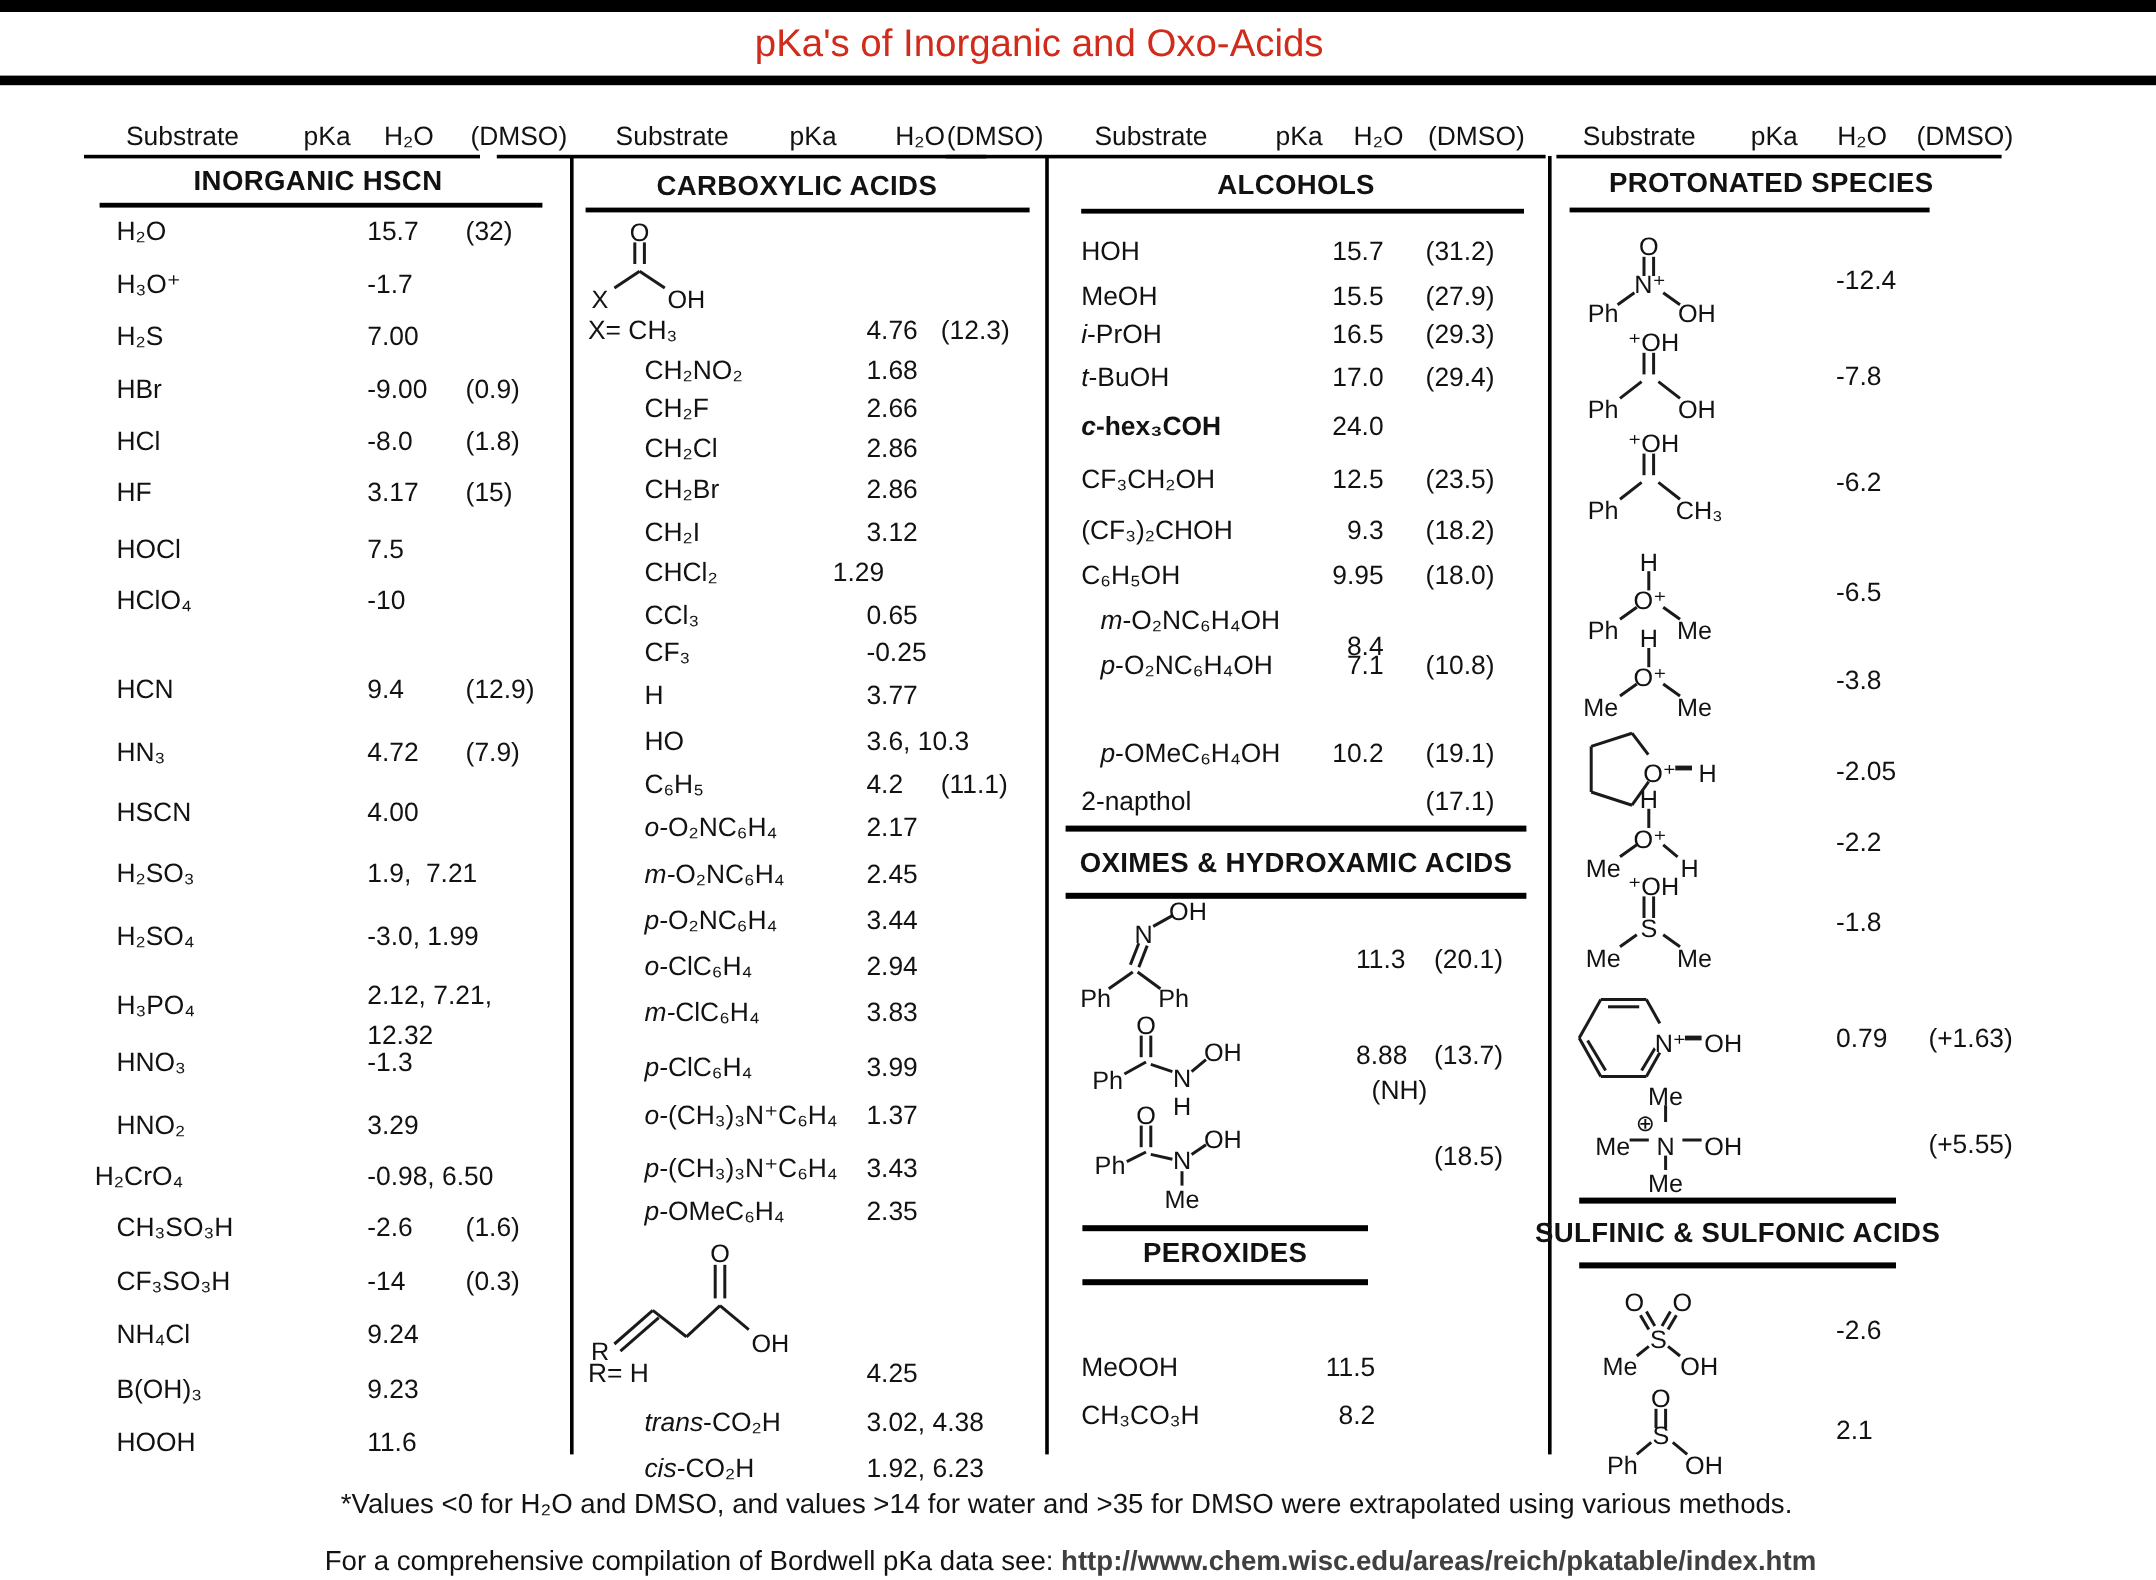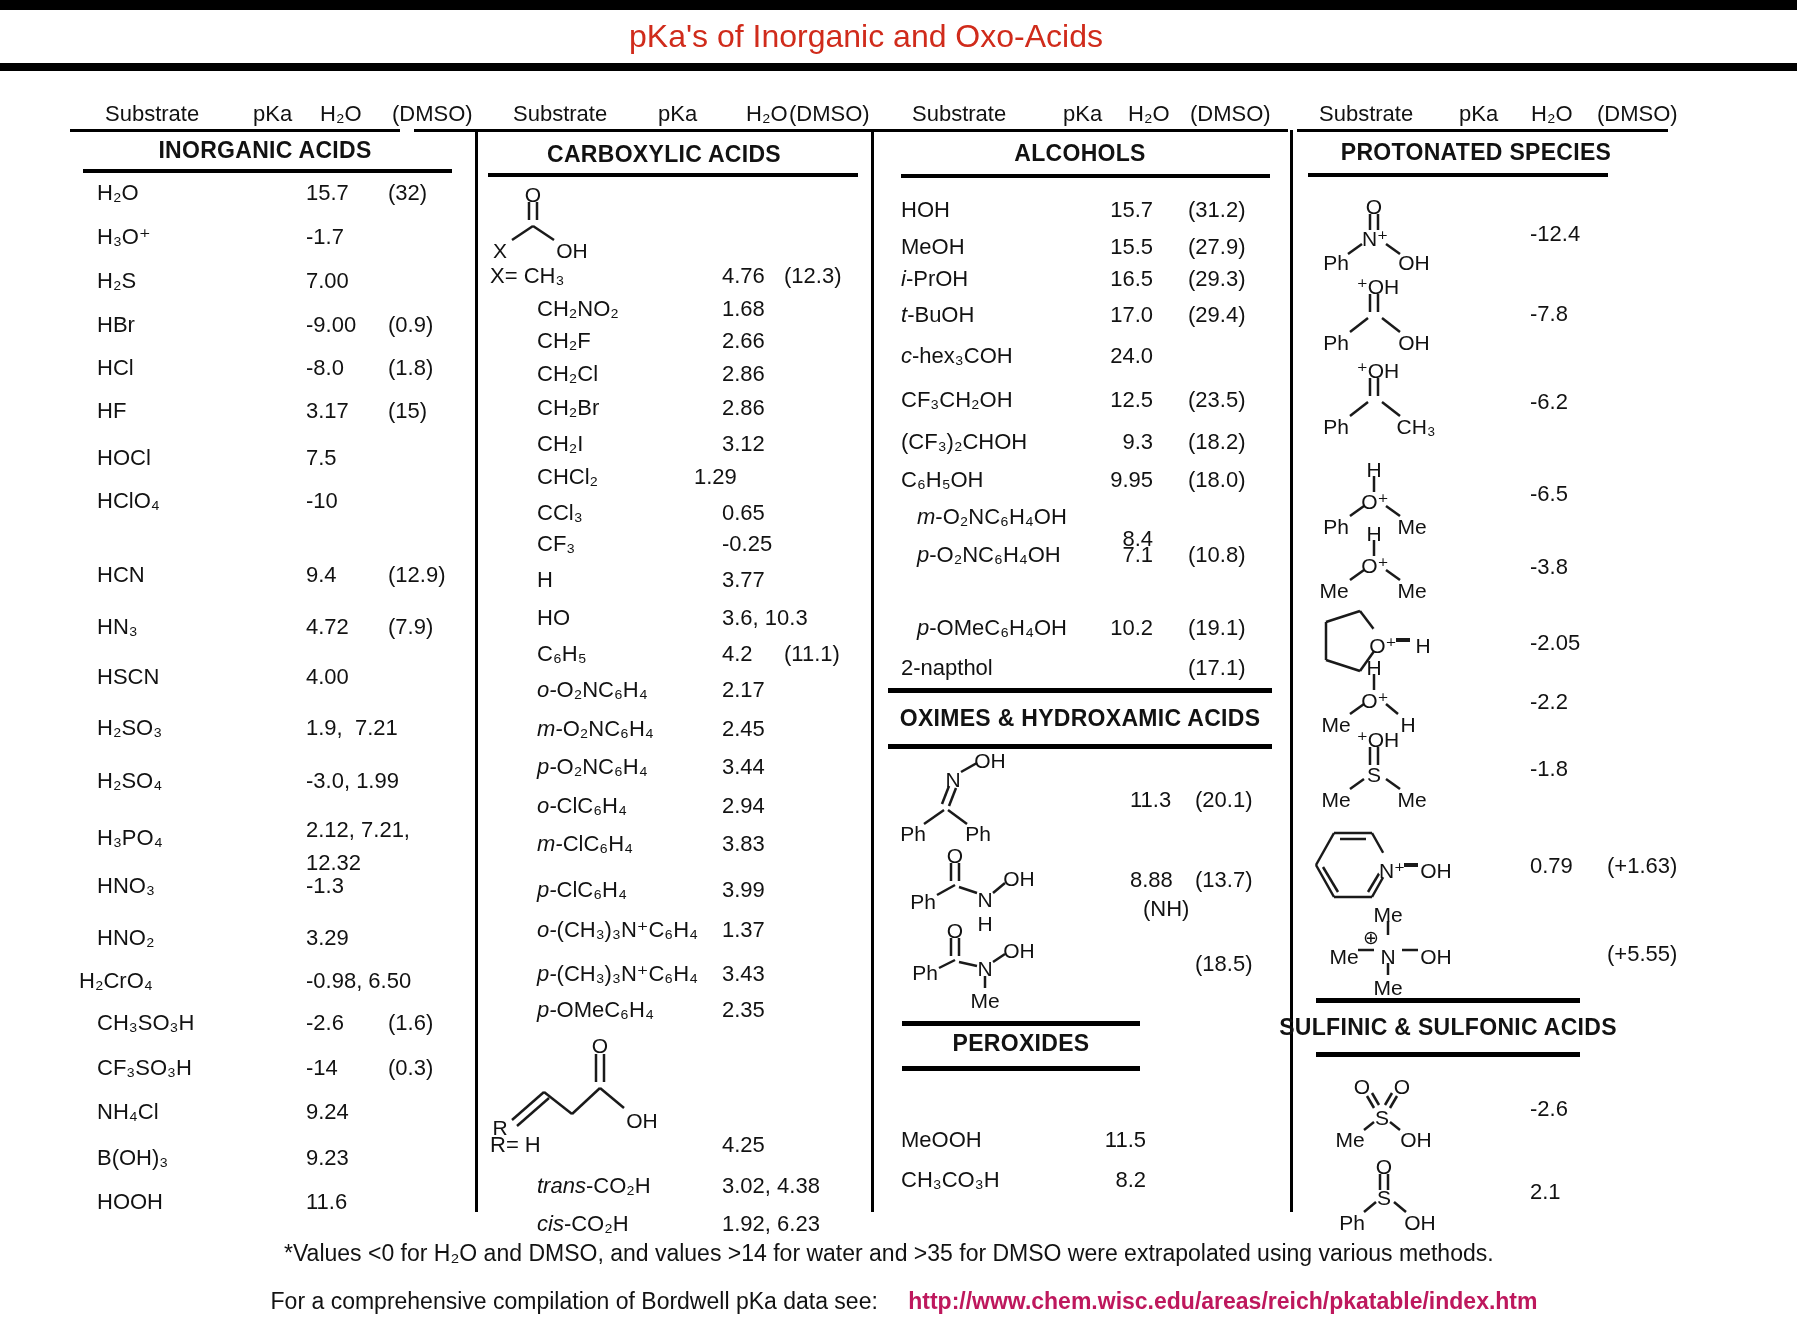--- a/index.html
+++ b/index.html
@@ -22,21 +22,21 @@
 </style>
 </head>
 <body>
 
 <div id="page">
   <div class="bar" id="top-bar" style="left: 0px; width: 1797px; top: 0px; height: 10px;"></div>
   <div class="title" id="doc-title" style="left: 866px; top: 36px; color: rgb(208, 43, 27);">pKa's of Inorganic and Oxo-Acids</div>
   <div class="bar" id="title-rule" style="left: 0px; width: 1797px; top: 63px; height: 8px;"></div>
   <div class="foot" id="footnote" style="left: 284px; top: 1253px;">*Values &lt;0 for H₂O and DMSO, and values &gt;14 for water and &gt;35 for DMSO were extrapolated using various methods.</div>
   <div class="foot" id="footer-line" style="left: 245px; top: 1301px;">
-    <span>For a comprehensive compilation of Bordwell pKa data see: </span><span class="url" style="color: #be185d; margin-left: 24px;">http://www.chem.wisc.edu/areas/reich/pkatable/index.htm</span>
+    <span>For a comprehensive compilation of Bordwell pKa data see: </span><span class="url" style="color: #404040;">http://www.chem.wisc.edu/areas/reich/pkatable/index.htm</span>
   </div>
 <div class="rule" style="left: 475px; top: 130px; width: 3px; height: 1082px;"></div>
     <div class="rule" style="left: 871px; top: 130px; width: 3px; height: 1082px;"></div>
     <div class="rule" style="left: 1290px; top: 130px; width: 3px; height: 1082px;"></div>
     <div class="t hdr" style="left: 105px; top: 114px;">Substrate</div>
     <div class="t hdr" style="left: 253px; top: 114px;">pKa</div>
     <div class="t hdr" style="left: 320px; top: 114px;">H₂O</div>
     <div class="t hdr" style="left: 392px; top: 114px;">(DMSO)</div>
     <div class="t hdr" style="left: 513px; top: 114px;">Substrate</div>
     <div class="t hdr" style="left: 658px; top: 114px;">pKa</div>
@@ -47,21 +47,21 @@
     <div class="t hdr" style="left: 1128px; top: 114px;">H₂O</div>
     <div class="t hdr" style="left: 1190px; top: 114px;">(DMSO)</div>
     <div class="t hdr" style="left: 1319px; top: 114px;">Substrate</div>
     <div class="t hdr" style="left: 1459px; top: 114px;">pKa</div>
     <div class="t hdr" style="left: 1531px; top: 114px;">H₂O</div>
     <div class="t hdr" style="left: 1597px; top: 114px;">(DMSO)</div>
     <div class="rule" style="left: 70px; top: 129px; width: 330px; height: 3px;"></div>
     <div class="rule" style="left: 414px; top: 129px; width: 408px; height: 3px;"></div>
     <div class="rule" style="left: 788px; top: 129px; width: 500px; height: 3px;"></div>
     <div class="rule" style="left: 1297px; top: 129px; width: 371px; height: 3px;"></div>
-    <div class="t ctr sec-title" style="left: 265px; top: 151px;">INORGANIC ACIDS</div>
+    <div class="t ctr sec-title" style="left: 265px; top: 151px;">INORGANIC HSCN</div>
     <div class="rule" style="left: 83px; top: 169px; width: 369px; height: 4px;"></div>
     <div class="t " style="left: 97px; top: 193px;"><span>H₂O</span></div>
     <div class="t " style="left: 306px; top: 193px;">15.7</div>
     <div class="t " style="left: 388px; top: 193px;">(32)</div>
     <div class="t " style="left: 97px; top: 237px;"><span>H₃O⁺</span></div>
     <div class="t " style="left: 306px; top: 237px;">-1.7</div>
     <div class="t " style="left: 97px; top: 281px;"><span>H₂S</span></div>
     <div class="t " style="left: 306px; top: 281px;">7.00</div>
     <div class="t " style="left: 97px; top: 325px;"><span>HBr</span></div>
     <div class="t " style="left: 306px; top: 325px;">-9.00</div>
@@ -189,21 +189,21 @@
     <div class="t " style="left: 1188px; top: 210px;">(31.2)</div>
     <div class="t " style="left: 901px; top: 247px;"><span>MeOH</span></div>
     <div class="t ra" style="left: 1153px; top: 247px;">15.5</div>
     <div class="t " style="left: 1188px; top: 247px;">(27.9)</div>
     <div class="t " style="left: 901px; top: 279px;"><span class="it">i</span><span>-PrOH</span></div>
     <div class="t ra" style="left: 1153px; top: 279px;">16.5</div>
     <div class="t " style="left: 1188px; top: 279px;">(29.3)</div>
     <div class="t " style="left: 901px; top: 315px;"><span class="it">t</span><span>-BuOH</span></div>
     <div class="t ra" style="left: 1153px; top: 315px;">17.0</div>
     <div class="t " style="left: 1188px; top: 315px;">(29.4)</div>
-    <div class="t " style="left: 901px; top: 356px;"><span class="it">c</span><span>-hex₃COH</span></div>
+    <div class="t " style="left: 901px; top: 356px; font-weight: bold;"><span class="it">c</span><span>-hex₃COH</span></div>
     <div class="t ra" style="left: 1153px; top: 356px;">24.0</div>
     <div class="t " style="left: 901px; top: 400px;"><span>CF₃CH₂OH</span></div>
     <div class="t ra" style="left: 1153px; top: 400px;">12.5</div>
     <div class="t " style="left: 1188px; top: 400px;">(23.5)</div>
     <div class="t " style="left: 901px; top: 442px;"><span>(CF₃)₂CHOH</span></div>
     <div class="t ra" style="left: 1153px; top: 442px;">9.3</div>
     <div class="t " style="left: 1188px; top: 442px;">(18.2)</div>
     <div class="t " style="left: 901px; top: 480px;"><span>C₆H₅OH</span></div>
     <div class="t ra" style="left: 1153px; top: 480px;">9.95</div>
     <div class="t " style="left: 1188px; top: 480px;">(18.0)</div>

